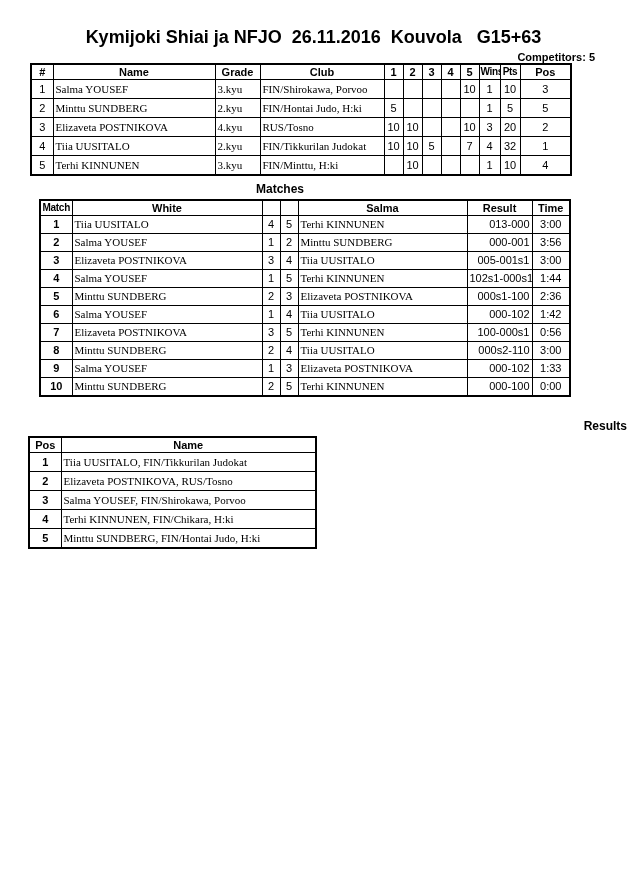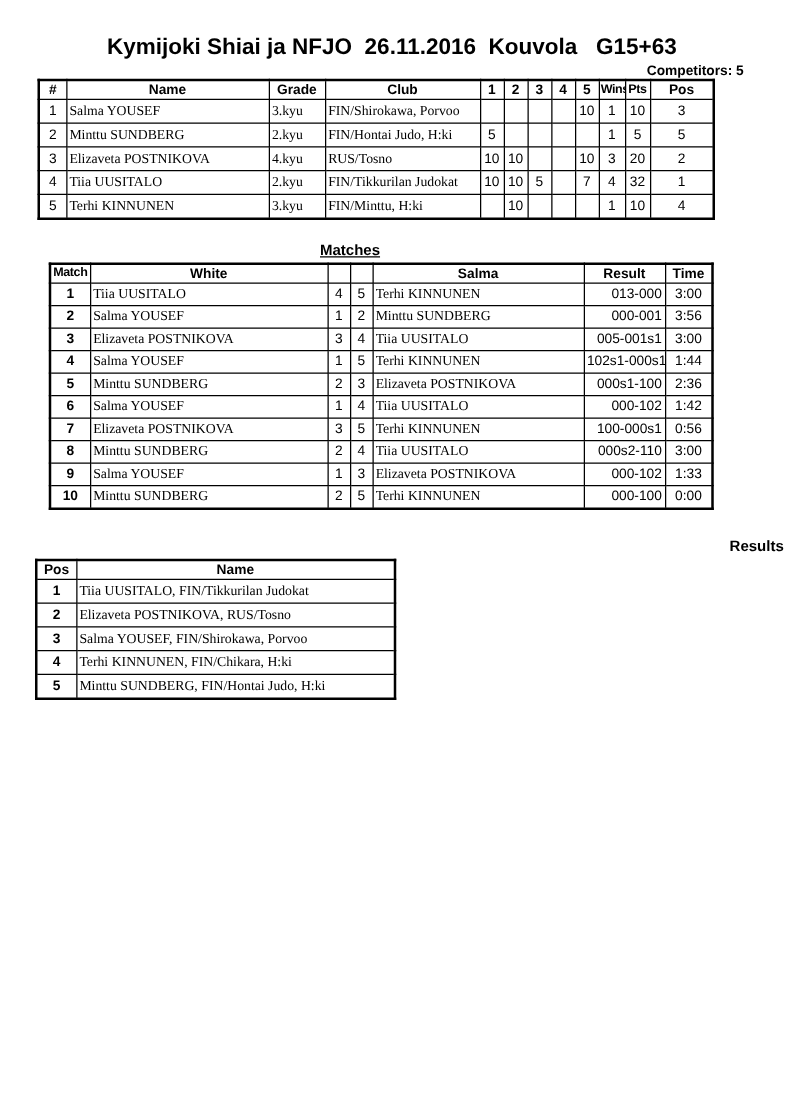--- a/index.html
+++ b/index.html
@@ -20,21 +20,21 @@
     font-size:11px;
     font-weight:bold;
     padding-left:18px;
   }
   .section-title {
     font-size:12px;
     font-weight:bold;
     white-space:pre;
   }
   .st-competitors { margin:6px 0 3px 220px; }
-  .st-matches    { margin:17px 0 3px 256px;text-decoration:underline; }
+  .st-matches    { margin:6px 0 3px 256px; }
   .st-results    { margin:22px 0 3px 157px;text-align:right; }
 
   table {
     border-collapse:collapse;
     table-layout:fixed;
     font-size:11px;
     border:2px solid #000;
   }
   th, td {
     border:1px solid #000;

